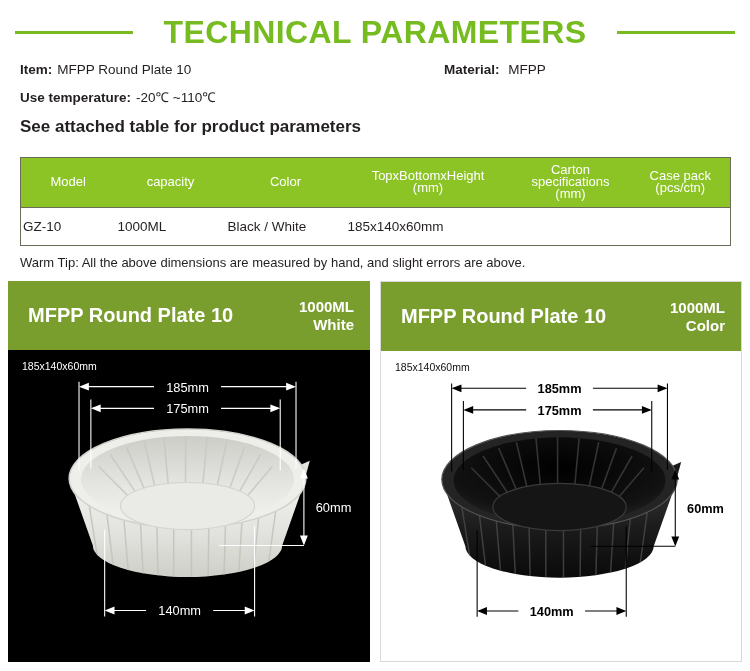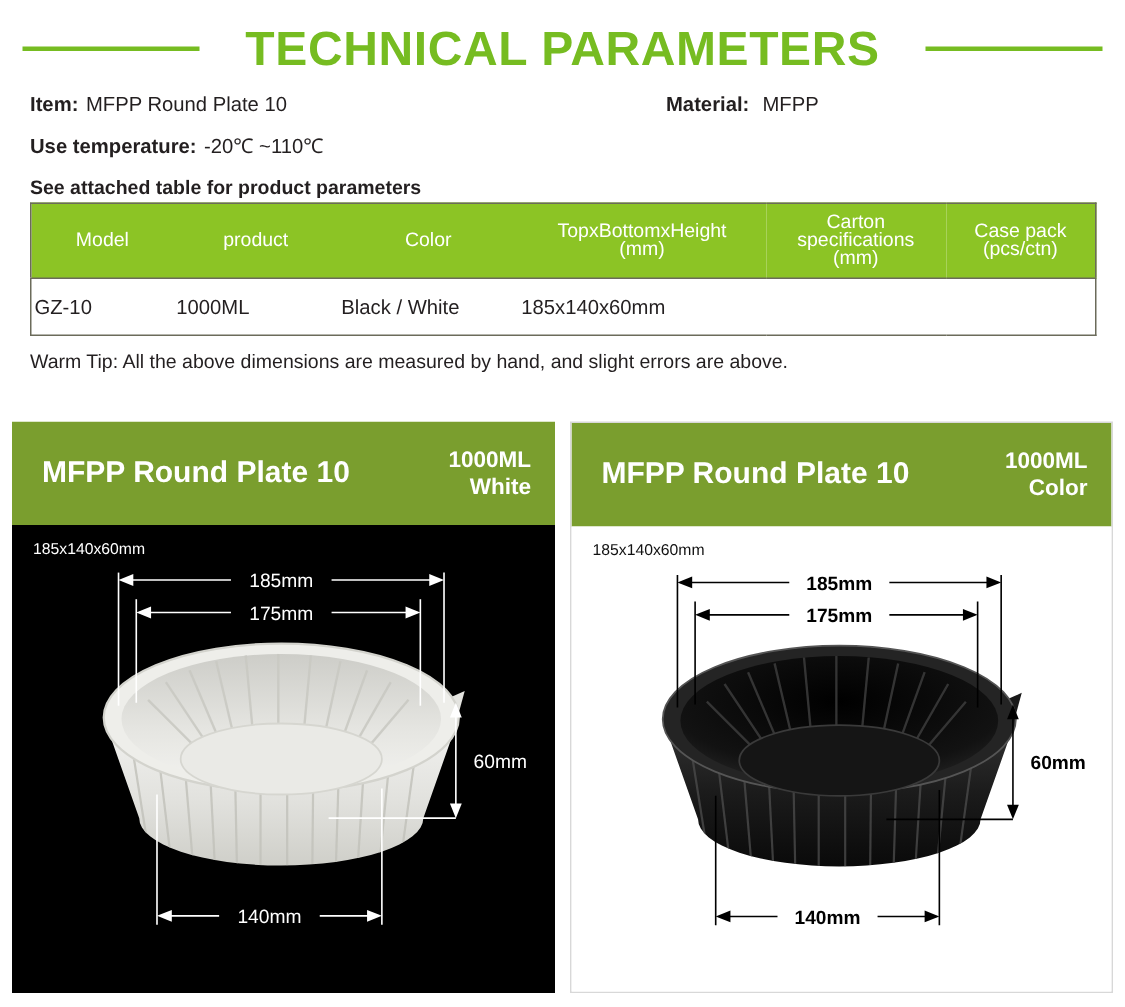--- a/index.html
+++ b/index.html
@@ -43,24 +43,24 @@
     display: flex;
     align-items: baseline;
     font-size: 13.5px;
     margin-bottom: 11px;
   }
   .info-label { font-weight: bold; white-space: nowrap; }
   .info-value { margin-left: 5px; white-space: nowrap; }
   .info-right { position: absolute; left: 424px; }
   .info-line.rel { position: relative; }
   .note-line {
-    font-size: 13px;
+    font-size: 17px;
     font-weight: bold;
     margin-top: 4px;
-    margin-bottom: 3px;
+    margin-bottom: 20px;
   }
 
   
   .table-wrap { padding: 0 20px; }
   table.spec {
     width: 710px;
     border-collapse: collapse;
     table-layout: fixed;
     border: 1px solid #6b6b5a;
   }
@@ -175,21 +175,21 @@
   </div>
 
   <div class="table-wrap">
     <table class="spec">
       <thead>
         <tr>
           <th style="width:95px">
             <span>Model</span>
           </th>
           <th style="width:110px">
-            <span>product</span>
+            <span>capacity</span>
           </th>
           <th style="width:120px">
             <span>Color</span>
           </th>
           <th style="width:165px">
             <span>TopxBottomxHeight</span>
             <span class="sub">(mm)</span>
           </th>
           <th style="width:120px">
             <span>Carton</span>

